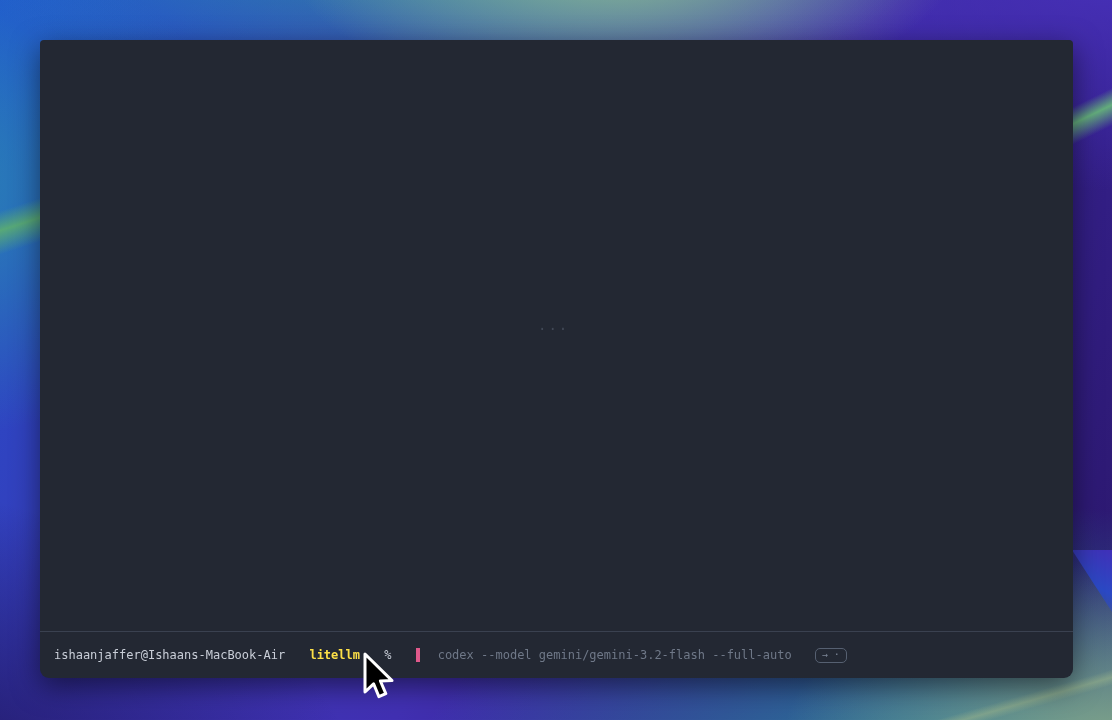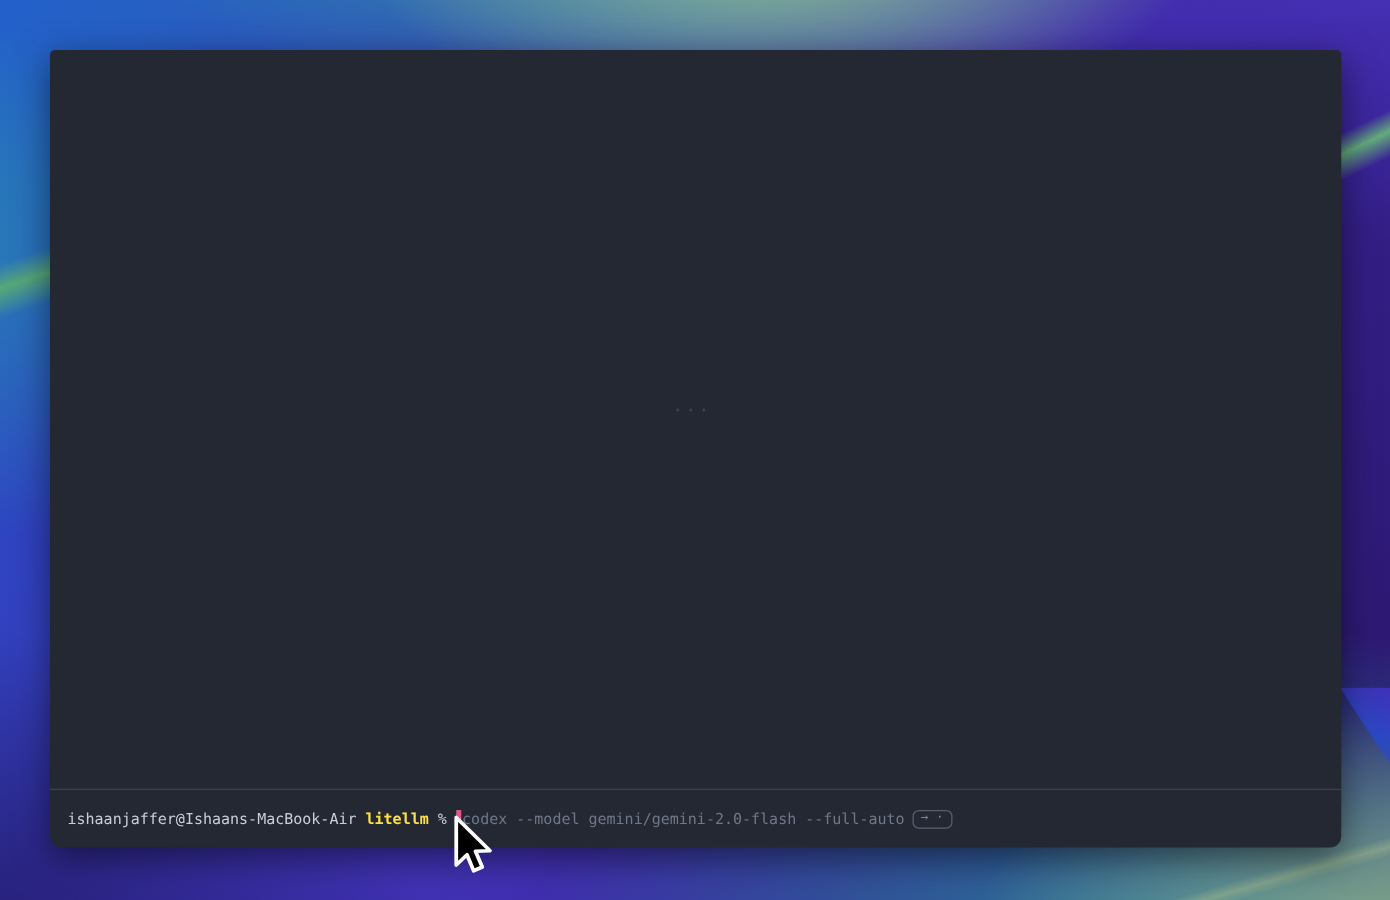--- a/index.html
+++ b/index.html
@@ -55,21 +55,21 @@
     color: #414856; font-size: 14px; letter-spacing: 2px;
   }
   .prompt-divider {
     position: absolute; left: 0; right: 0; top: 591px;
     height: 1px; background: #3a4150;
   }
   .prompt-row {
     position: absolute; left: 0; right: 0; top: 592px; height: 46px;
     display: flex; align-items: center;
     padding: 0 14px;
-    font-size: 12px; white-space: pre;
+    font-size: 12px; white-space: pre; gap: 17px;
   }
   .user-host { color: #c9ced8; }
   .dir { color: #fde047; font-weight: bold; margin-left: 1ch; }
   .prompt-symbol { color: #c9ced8; margin-left: 1ch; margin-right: 1ch; }
   .caret {
     display: inline-block; width: 4px; height: 14px;
     background: #e0598b; vertical-align: middle; margin-right: 1px;
   }
   .suggestion { color: #6f7888; }
   .hint-badge {
@@ -95,20 +95,20 @@
 <div class="corner-wedge"></div>
 
 <div class="terminal-window">
   <div class="loading-dots">···</div>
   <div class="prompt-divider"></div>
   <div class="prompt-row">
     <span class="user-host">ishaanjaffer@Ishaans-MacBook-Air</span>
     <span class="dir">litellm</span>
     <span class="prompt-symbol">%</span>
     <span class="caret"></span>
-    <span class="suggestion">codex --model gemini/gemini-2.0-flash --full-auto</span>
+    <span class="suggestion">codex --model gemini/gemini-3.2-flash --full-auto</span>
     <span class="hint-badge">→ ·</span>
   </div>
 </div>
 
 <svg class="mouse-pointer" viewBox="0 0 34 50">
   <polygon points="3,2 3,40 11.6,31.8 16.9,44.6 23.8,41.6 18.4,29.0 30,28.6" fill="#000000" stroke="#ffffff" stroke-width="3" stroke-linejoin="round"></polygon>
 </svg>
 
 </body></html>

